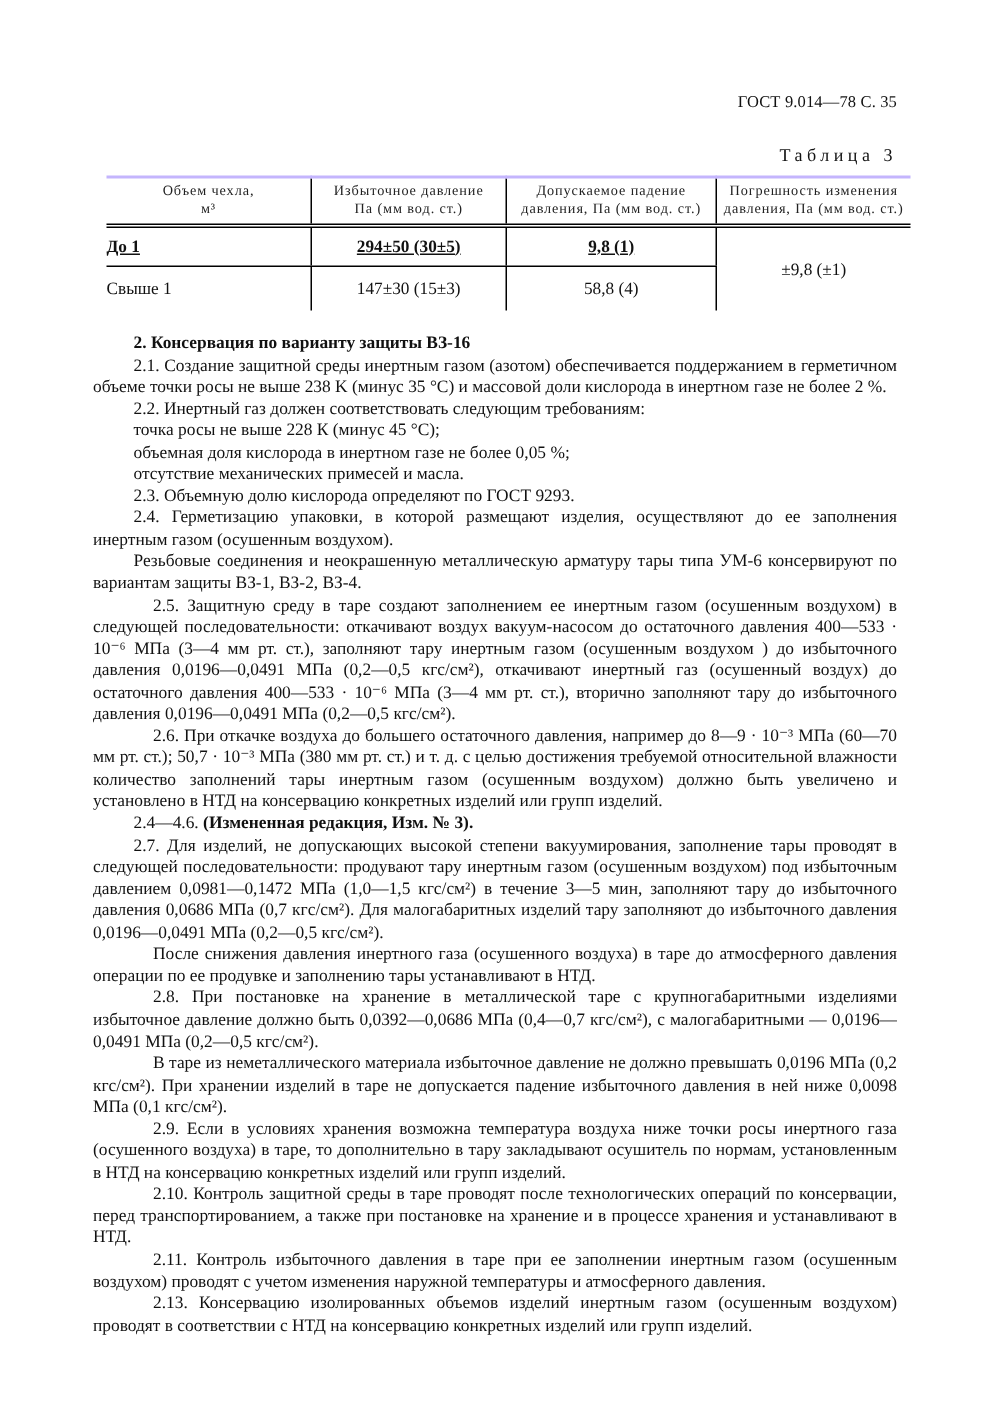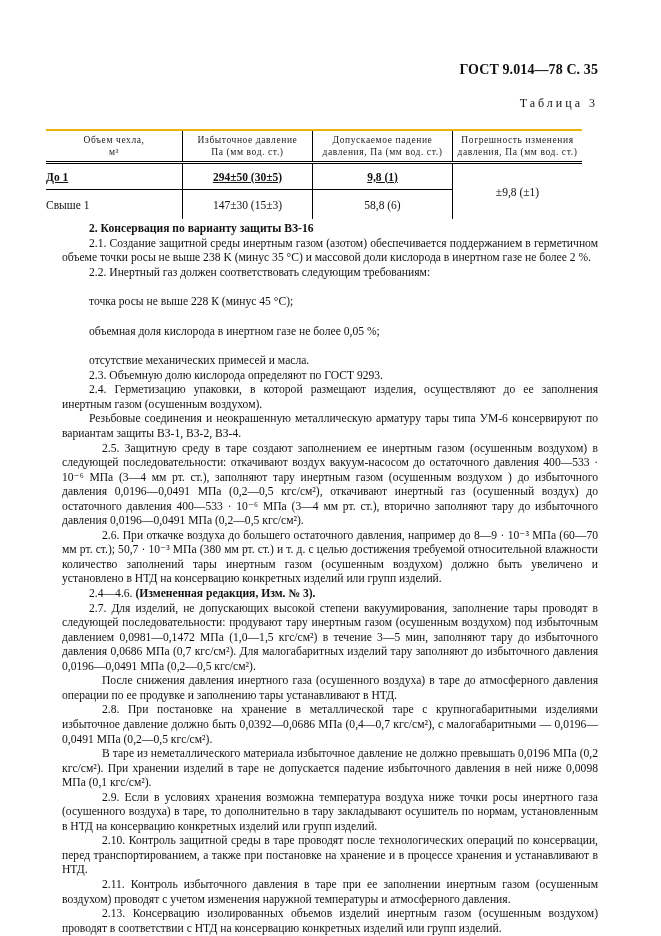--- a/index.html
+++ b/index.html
@@ -1,30 +1,30 @@
 <!DOCTYPE html>
 <html><head>
 <meta charset="utf-8">
 <style>
   html, body { margin: 0; padding: 0; background: #ffffff; }
   body { width: 661px; height: 936px; position: relative; overflow: hidden;
          font-family: "Liberation Serif", "DejaVu Serif", serif; color: #111; }
-  .page-header { position: absolute; top: 62px; right: 63px; font-weight: bold; font-size: 14px; letter-spacing: 0.1px; }
+  .page-header { position: absolute; top: 62px; right: 63px; font-weight: normal; font-size: 11px; letter-spacing: 0.1px; }
   .table-caption { position: absolute; top: 96px; right: 63px; font-size: 12px; letter-spacing: 3px; }
-  .tbl { position: absolute; left: 46px; top: 117px; width: 536px; border-collapse: collapse; border-top: 2px solid #eab308; margin-top: 12px; }
+  .tbl { position: absolute; left: 71px; top: 117px; width: 536px; border-collapse: collapse; border-top: 2px solid #c4b5fd; }
   .tbl th { font-weight: normal; font-size: 9.5px; letter-spacing: 0.6px; line-height: 12px; color: #222;
             height: 30px; padding: 0 4px; vertical-align: middle; text-align: center; border-bottom: 3px double #000; }
   .tbl td { font-size: 11.5px; height: 25px; padding: 0 4px; vertical-align: middle; text-align: center; }
   .tbl td.first { text-align: left; padding-left: 0; }
   .tbl .sep { border-left: 1px solid #000; }
   .tbl tr.r1 td.b { border-bottom: 1px solid #000; text-decoration: underline; }
   .tbl tr.r2 td { height: 29px; }
   .body-text { position: absolute; left: 62px; top: 222px; width: 536px; font-size: 11.6px; line-height: 14.55px; text-align: justify; }
   .body-text p { margin: 0; text-indent: 27px; }
-  .body-text p.list { text-indent: 27px; margin-top: 15px; }
+  .body-text p.list { text-indent: 27px; }
   .body-text p.head { font-weight: bold; text-indent: 27px; }
   .body-text p.ind2 { text-indent: 40px; }
   .b { font-weight: bold; }
 </style>
 </head>
 <body>
 
 <div class="page-header">ГОСТ 9.014—78 С. 35</div>
 <div class="table-caption">Таблица 3</div>
 
@@ -52,21 +52,21 @@
   <tbody>
     <tr class="r1">
       <td class="first b">До 1</td>
       <td class="sep b">294±50 (30±5)</td>
       <td class="sep b">9,8 (1)</td>
       <td class="sep" rowspan="2">±9,8 (±1)</td>
     </tr>
     <tr class="r2">
       <td class="first">Свыше 1</td>
       <td class="sep">147±30 (15±3)</td>
-      <td class="sep">58,8 (6)</td>
+      <td class="sep">58,8 (4)</td>
     </tr>
   </tbody>
 </table>
 
 <div class="body-text">
   <p class="head">2. Консервация по варианту защиты ВЗ-16</p>
   <p>2.1. Создание защитной среды инертным газом (азотом) обеспечивается поддержанием в герметичном объеме точки росы не выше 238 K (минус 35 °С) и массовой доли кислорода в инертном газе не более 2 %.</p>
   <p>2.2. Инертный газ должен соответствовать следующим требованиям:</p>
   <p class="list">точка росы не выше 228 К (минус 45 °С);</p>
   <p class="list">объемная доля кислорода в инертном газе не более 0,05 %;</p>

